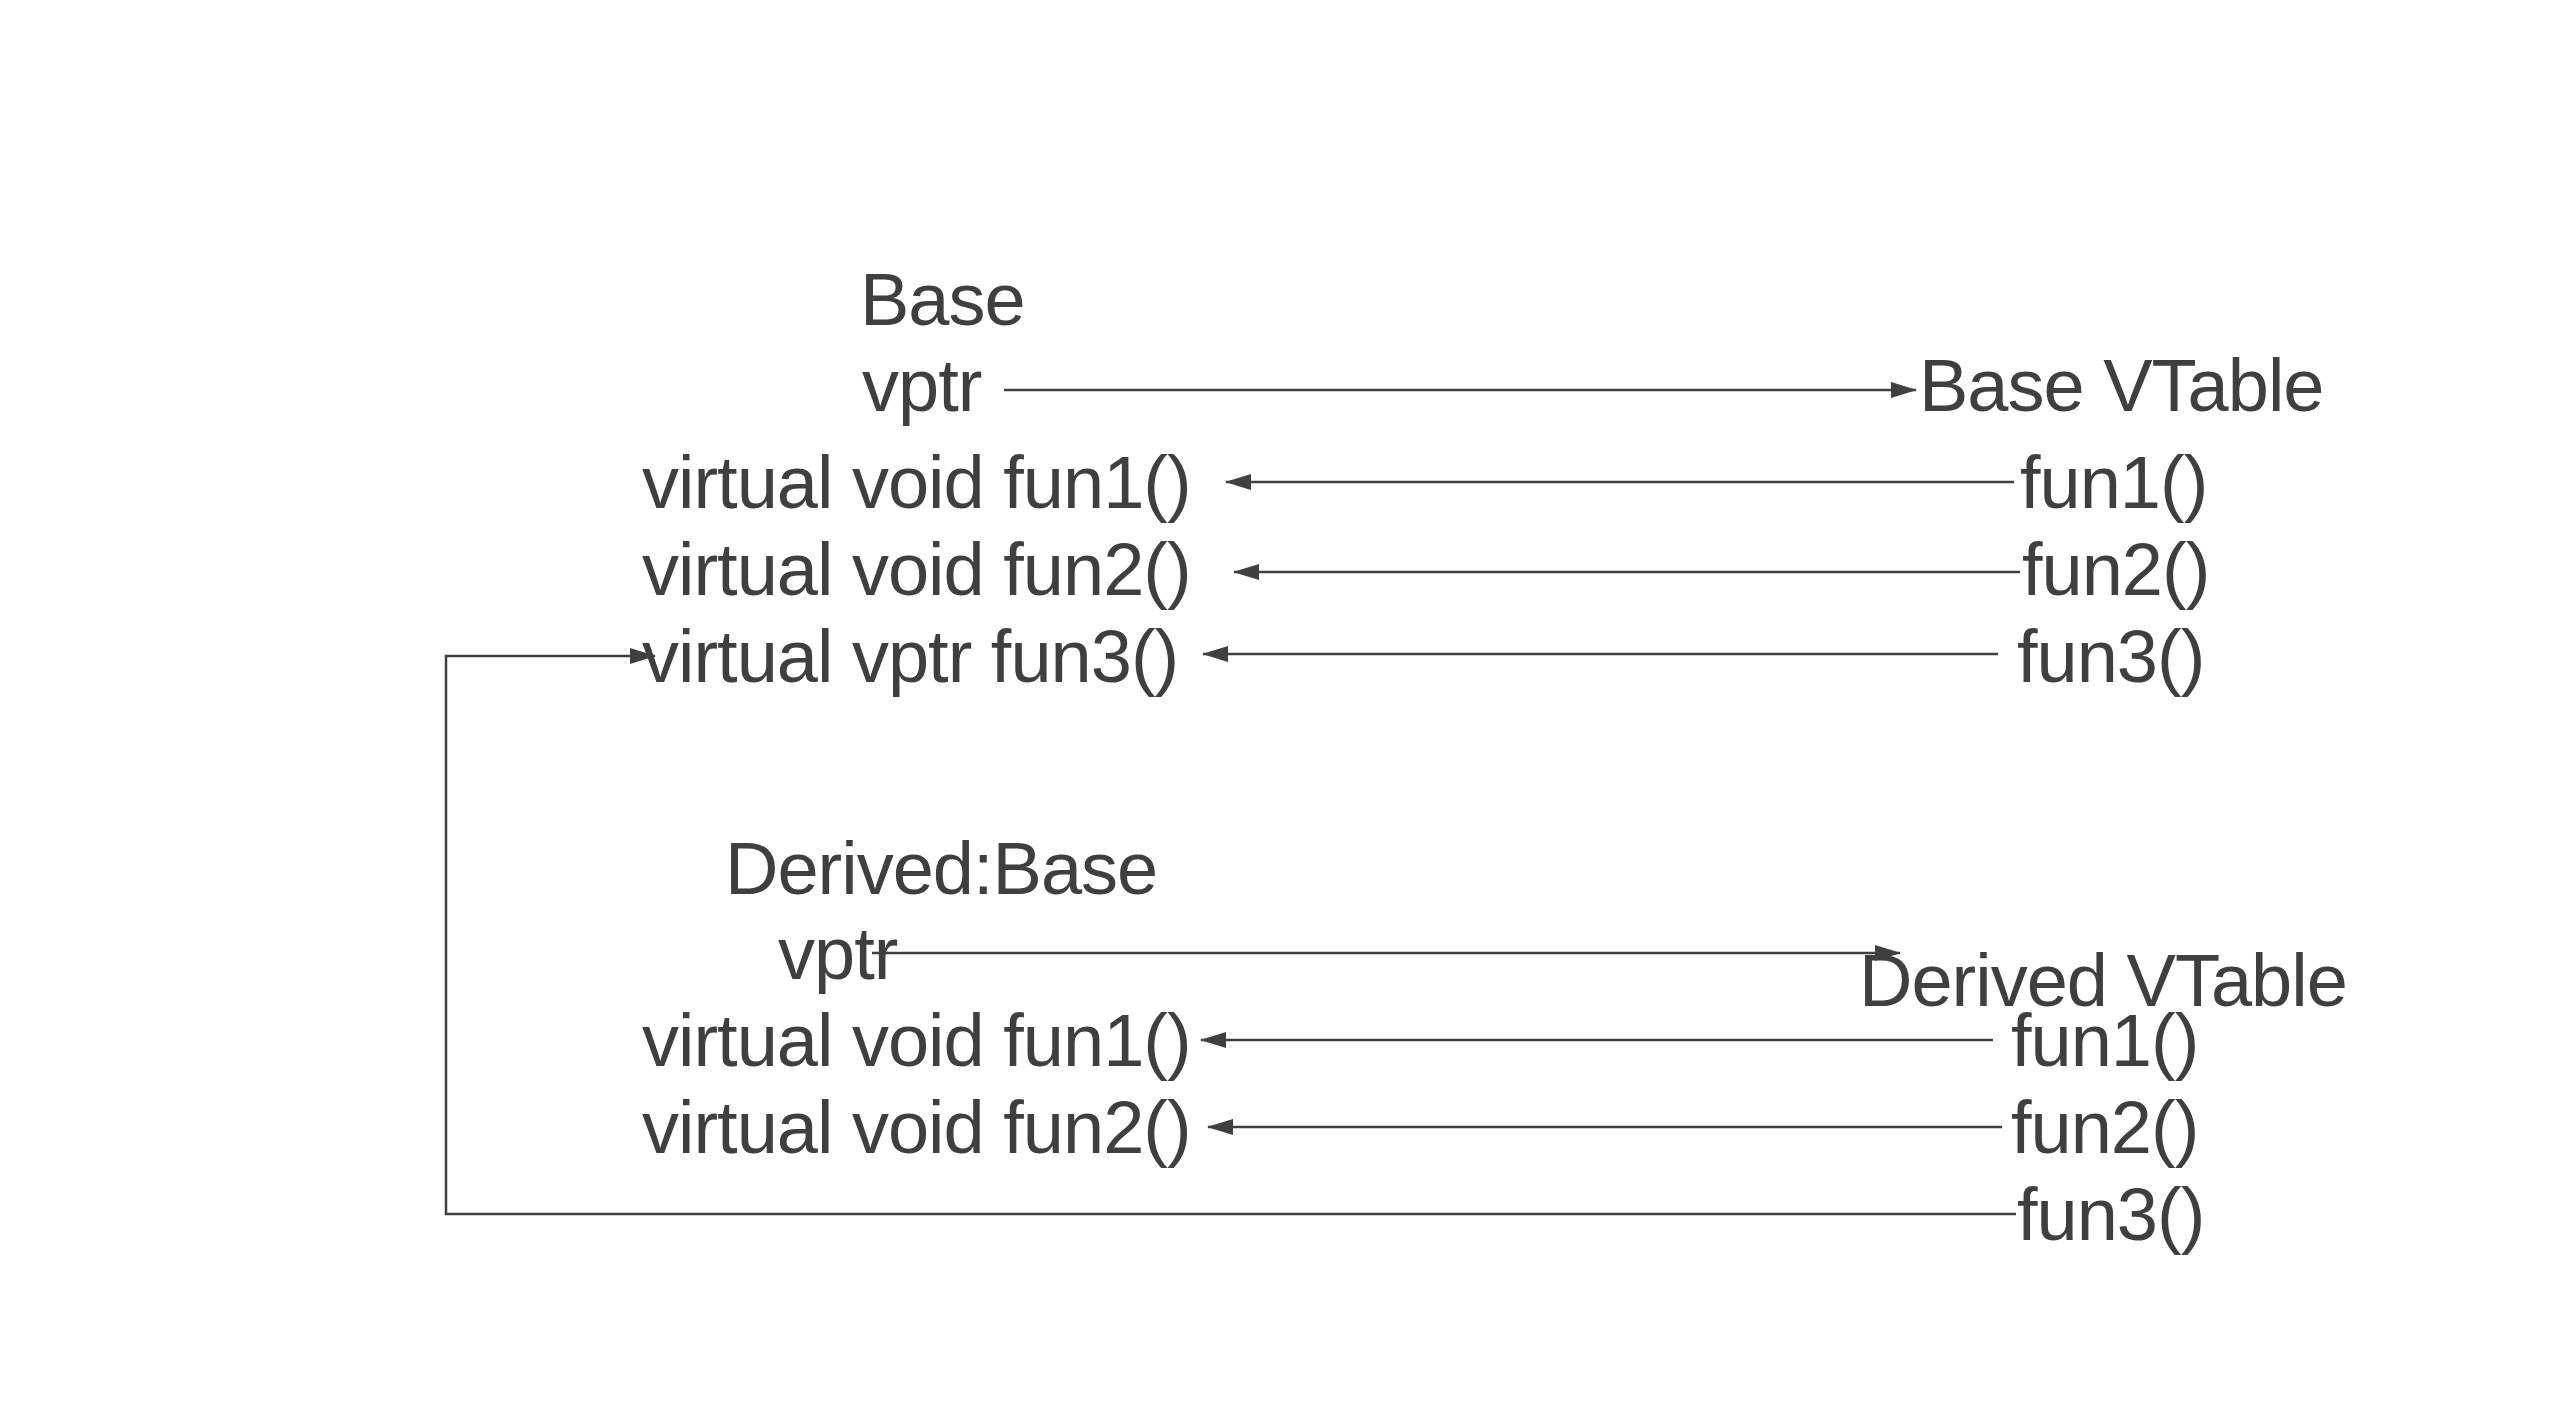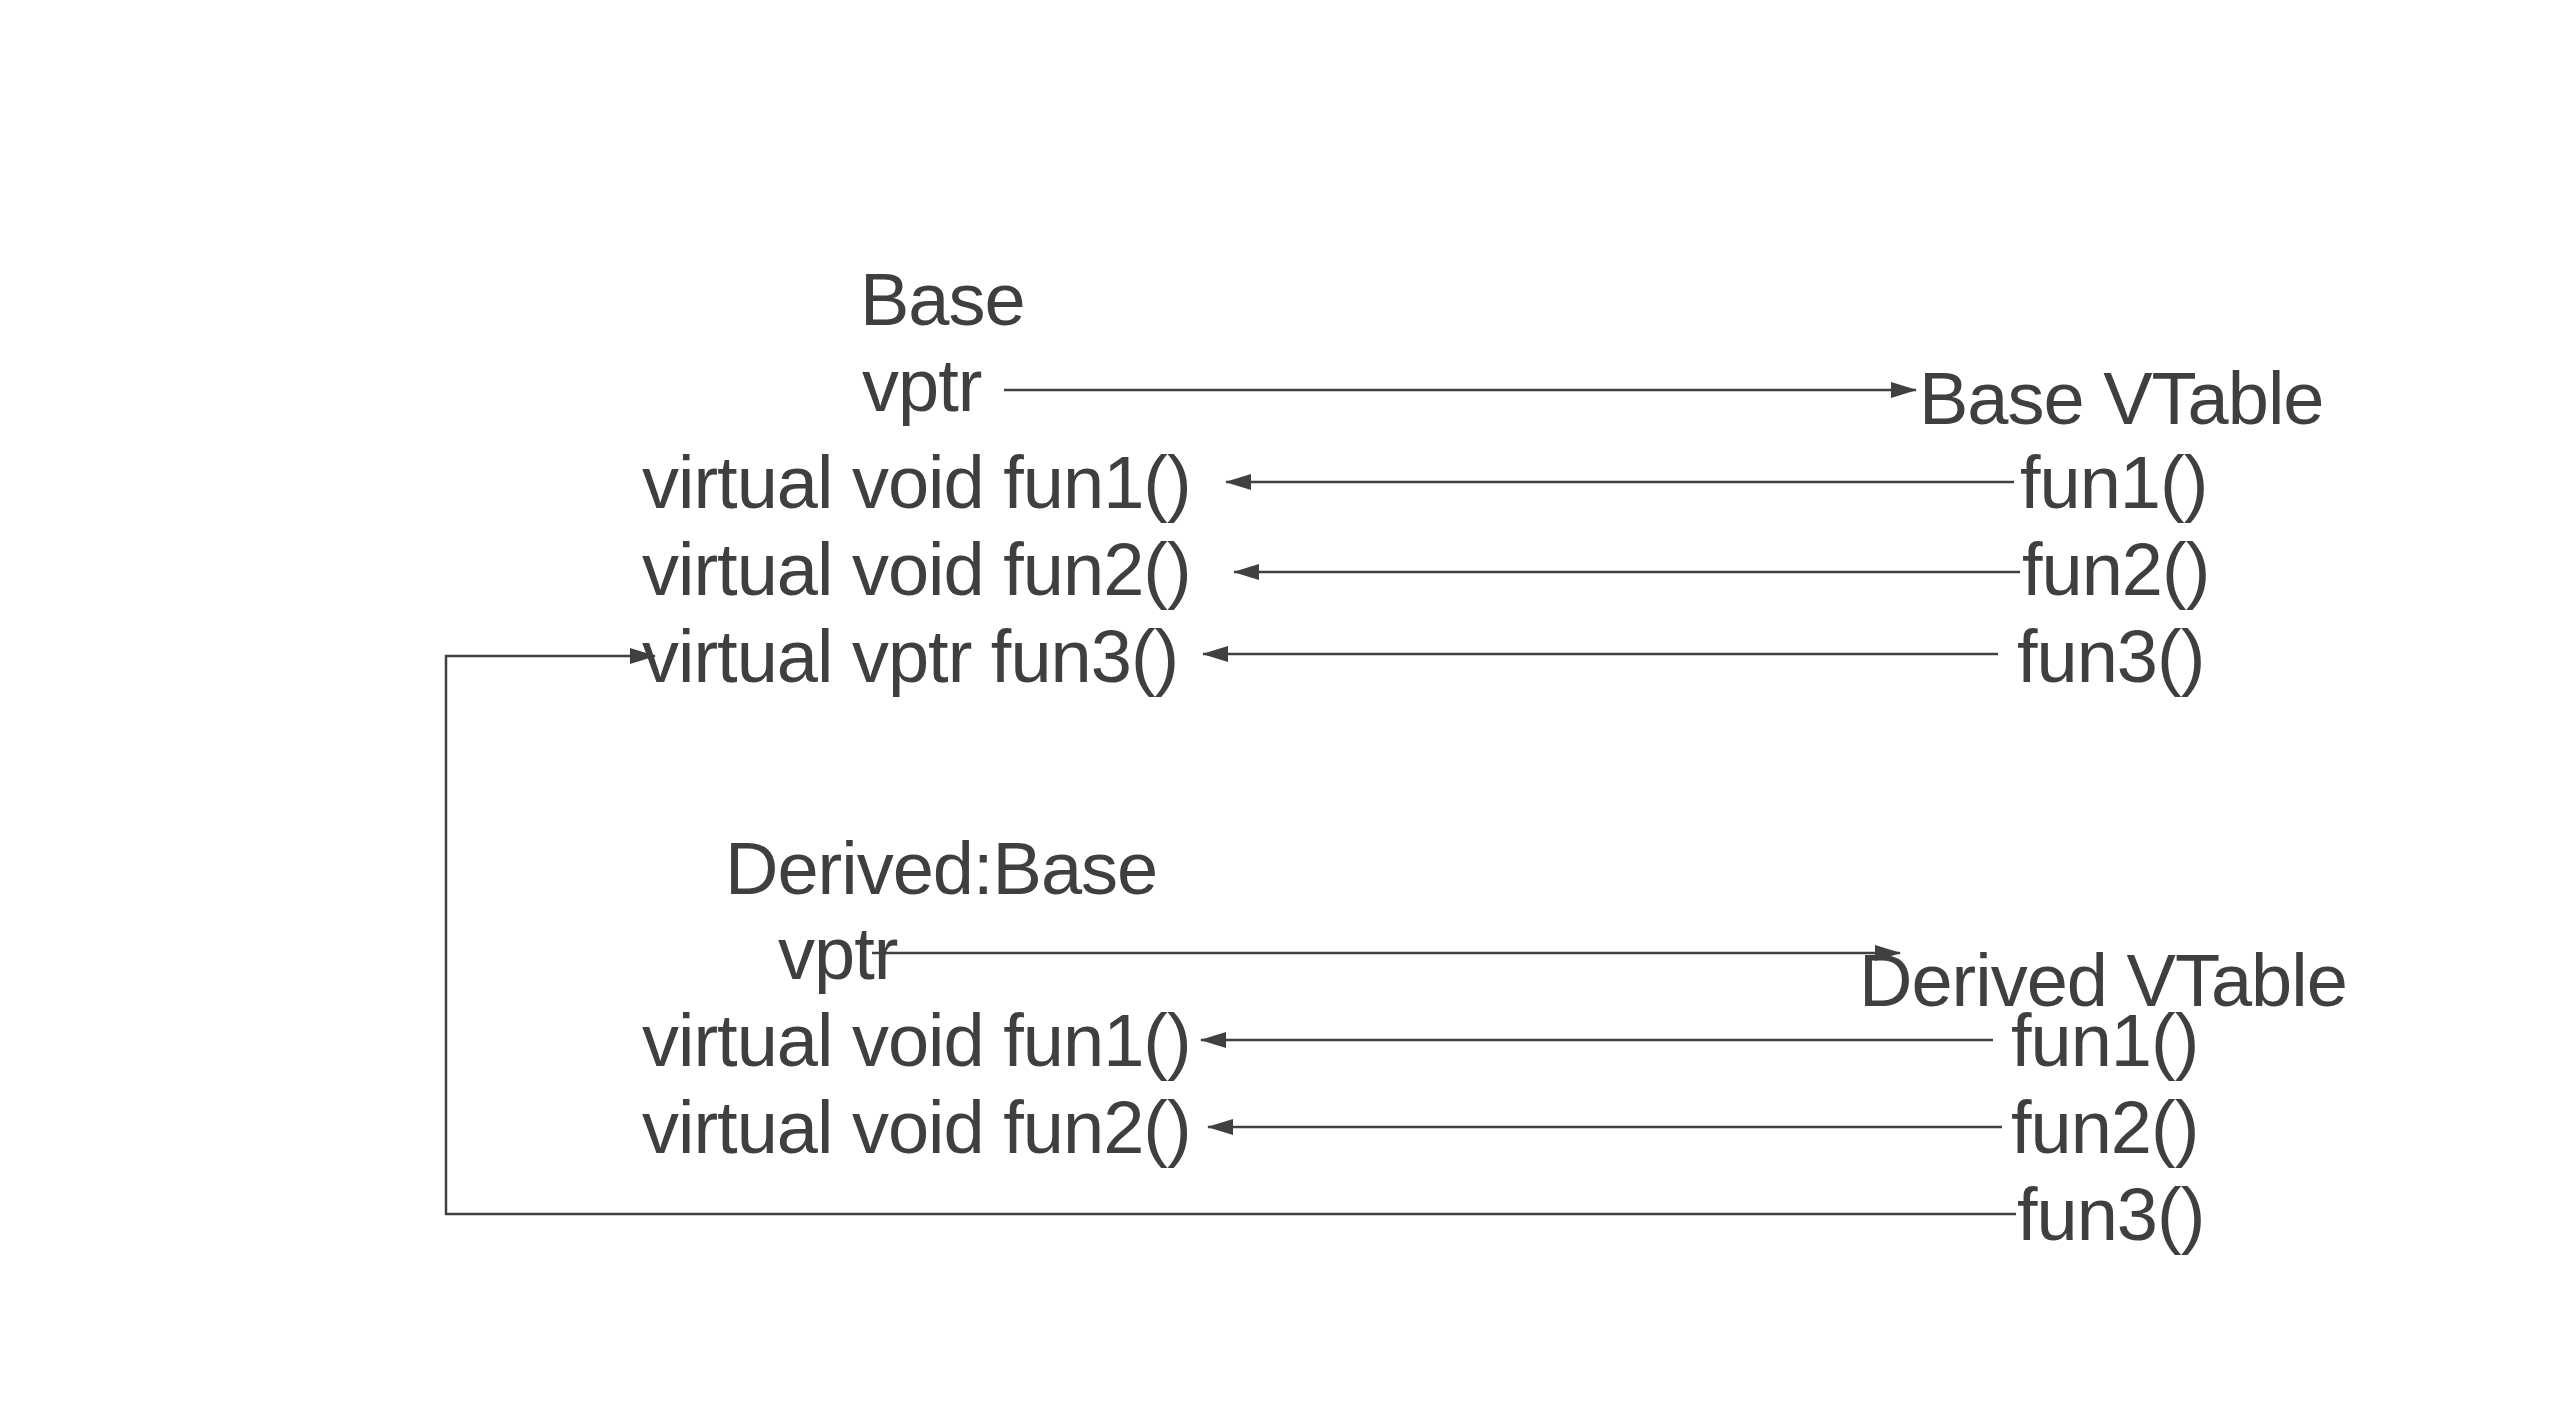--- a/index.html
+++ b/index.html
@@ -64,21 +64,21 @@
 
     <polyline points="2016,1214 446,1214 446,656 655,656" marker-end="url(#arrow)"></polyline>
   </svg>
 
   <div class="t" style="left:860px; top:263px;">Base</div>
   <div class="t" style="left:862px; top:349px;">vptr</div>
   <div class="t" style="left:642px; top:446px;">virtual void fun1()</div>
   <div class="t" style="left:642px; top:533px;">virtual void fun2()</div>
   <div class="t" style="left:642px; top:620px;">virtual vptr fun3()</div>
 
-  <div class="t" style="left:1919px; top:349px;margin-top:13px;">Base VTable</div>
+  <div class="t" style="left:1919px; top:349px;">Base VTable</div>
   <div class="t" style="left:2020px; top:446px;">fun1()</div>
   <div class="t" style="left:2022px; top:533px;">fun2()</div>
   <div class="t" style="left:2017px; top:620px;">fun3()</div>
 
   <div class="t" style="left:725px; top:832px;text-align:center;">Derived:Base</div>
   <div class="t" style="left:778px; top:917px;">vptr</div>
   <div class="t" style="left:642px; top:1004px;">virtual void fun1()</div>
   <div class="t" style="left:642px; top:1091px;">virtual void fun2()</div>
 
   <div class="t" style="left:1859px; top:907px;margin-top:37px;">Derived VTable</div>

